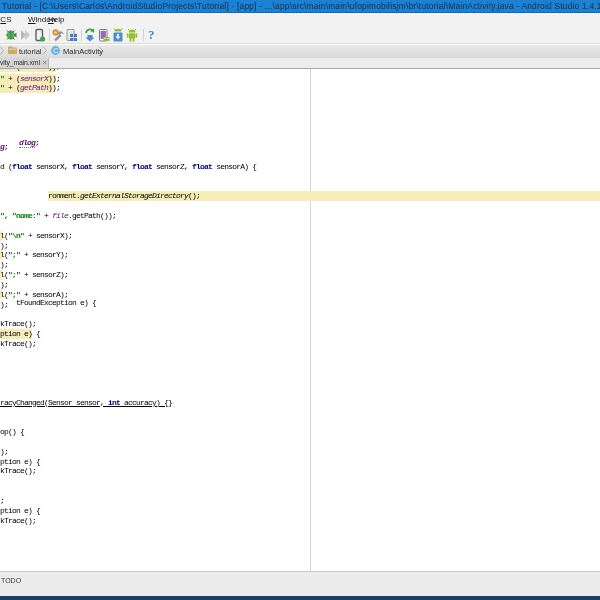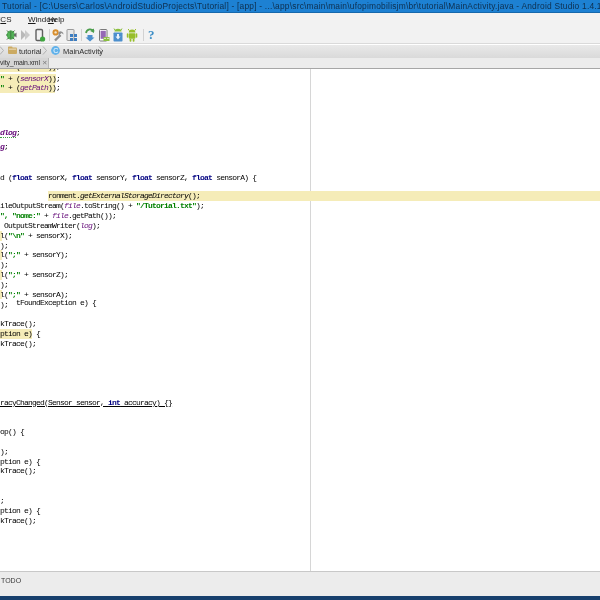--- a/index.html
+++ b/index.html
@@ -119,27 +119,25 @@
 <span class="t" style="left:63px">MainActivity</span>
 </div>
 <div id="tabbar">
     <div id="tab">vity_main.xml<span class="x">✕</span></div>
   </div>
 <div id="editor">
 <div id="mline"></div>
 <div class="cl" style="top:-6.6px;"><span class="hl" style="width:56px"></span><span class="tx"><b class="s">"</b> + (<i class="f">sensorX</i>));</span></div>
 <div class="cl" style="top:4.6px;"><span class="hl" style="width:56px"></span><span class="tx"><b class="s">"</b> + (<i class="f">sensorX</i>));</span></div>
 <div class="cl" style="top:14.4px;"><span class="hl" style="width:55px"></span><span class="tx"><b class="s">"</b> + (<i class="f">getPath</i>));</span></div>
-<div class="cl" style="top:59px;"><span class="tx"><i class="f"><b class="w">dlog</b></i>;</span></div>
+<div class="cl" style="top:69px;padding-left:19px;"><span class="tx"><i class="f"><b class="w">dlog</b></i>;</span></div>
 <div class="cl" style="top:73.3px;"><span class="tx"><i class="f"><b>g</b></i>;</span></div>
-<div class="cl" style="top:104px;"><span class="tx">d (<b class="k">float</b> sensorX, <b class="k">float</b> sensorY, <b class="k">float</b> sensorZ, <b class="k">float</b> sensorA) {</span></div>
+<div class="cl" style="top:93.0px;"><span class="tx">d (<b class="k">float</b> sensorX, <b class="k">float</b> sensorY, <b class="k">float</b> sensorZ, <b class="k">float</b> sensorA) {</span></div>
 <div class="cl" style="top:122.4px;margin-left:48px;"><span class="hl" style="width:600px"></span><span class="tx">ronment.<i>getExternalStorageDirectory</i>();</span></div>
-<div class="cl" style="top:132.3px;"><span class="tx">ileOutputStream(<i class="f">file</i>.toString() + <b class="s">"/Tutorial.txt"</b>);</span></div>
 <div class="cl" style="top:142.1px;"><span class="tx"><b class="s">",</b> <b class="s">"nome:"</b> + <i class="f">file</i>.getPath());</span></div>
-<div class="cl" style="top:151.9px;"><span class="tx"> OutputStreamWriter(<i class="f">log</i>);</span></div>
 <div class="cl" style="top:161.7px;"><span class="sl"></span><span class="tx">l(<b class="s">"\n"</b> + sensorX);</span></div>
 <div class="cl" style="top:171.5px;"><span class="tx">);</span></div>
 <div class="cl" style="top:181.4px;"><span class="sl"></span><span class="tx">l(<b class="s">";"</b> + sensorY);</span></div>
 <div class="cl" style="top:191.2px;"><span class="tx">);</span></div>
 <div class="cl" style="top:201.0px;"><span class="sl"></span><span class="tx">l(<b class="s">";"</b> + sensorZ);</span></div>
 <div class="cl" style="top:210.8px;"><span class="tx">);</span></div>
 <div class="cl" style="top:220.6px;"><span class="sl"></span><span class="tx">l(<b class="s">";"</b> + sensorA);</span></div>
 <div class="cl" style="top:230.5px;"><span class="tx">);</span></div>
 <div class="cl" style="top:229px;padding-left:16px;"><span class="tx">tFoundException e) {</span></div>
 <div class="cl" style="top:250.1px;"><span class="tx">kTrace();</span></div>

